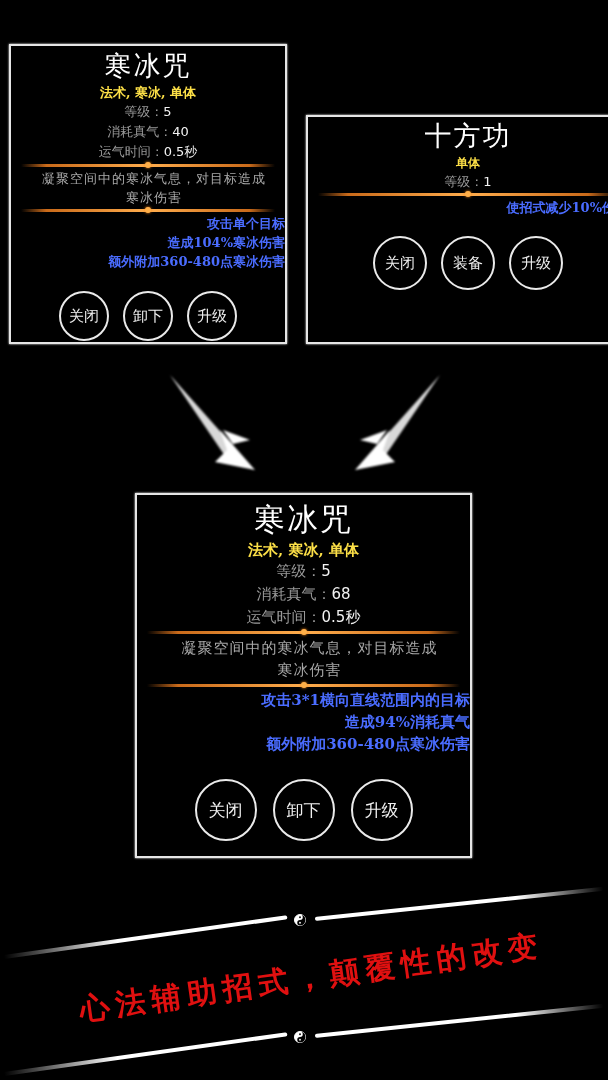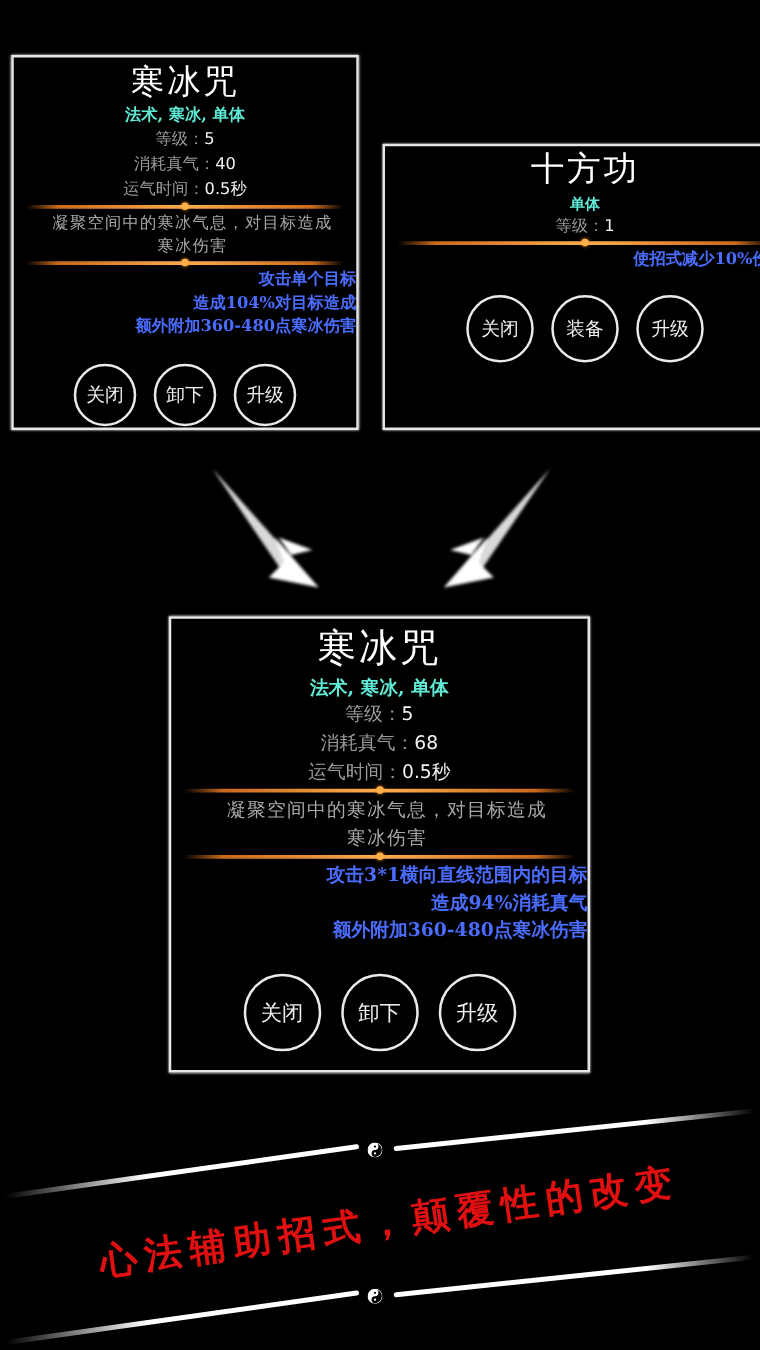--- a/index.html
+++ b/index.html
@@ -1,21 +1,21 @@
 <!DOCTYPE html>
 <html><head>
 <meta charset="utf-8">
 <style>
   html, body { margin:0; padding:0; background:#000; }
   body { width:608px; height:1080px; position:relative; overflow:hidden;
          font-family:"DejaVu Serif", "Liberation Serif", serif; color:#fff; }
   .panel { position:absolute; background:#000; border:2px solid #e6e6e6;
            box-shadow: 0 0 2px #fff; box-sizing:border-box; text-align:center; }
   .title { color:#fff; font-weight:normal; letter-spacing:2px; margin:0; }
-  .tags { color:#5eead4; font-weight:bold; }
+  .tags { color:#fde047; font-weight:bold; }
   .stat { color:#9a9a9a; }
   .stat .v { color:#f2f2f2; font-family:"DejaVu Sans", sans-serif; }
   .desc { color:#a8a8a8; letter-spacing:1px;padding-left:12px; }
   .effect { color:#4a6cff; font-weight:bold;text-align:right; }
   .divider { position:relative; height:3px; margin:0 10px;
              background:linear-gradient(90deg, rgba(120,50,0,0) 0%, #c96a1a 10%, #ffad4d 50%, #c96a1a 90%, rgba(120,50,0,0) 100%); }
   .divider .gem { position:absolute; left:50%; top:-2px; width:6px; height:6px; margin-left:-3px;
                   border-radius:50%; background:#ffb04a; box-shadow:0 0 3px #ff8a1a; }
   .btnrow { display:flex; justify-content:center; }
   .cbtn { border:2px solid #eaeaea; border-radius:50%; background:#000; color:#f0f0f0;
@@ -46,21 +46,21 @@
     </div>
   <div class="desc" style="font-size:13px; line-height:19px; margin-top:2px;">
     <div>凝聚空间中的寒冰气息，对目标造成</div>
     <div>寒冰伤害</div>
   </div>
   <div class="divider" style="margin-top:2px;">
       <span class="gem"></span>
     </div>
   <div class="effect" style="font-size:13px; line-height:19px; margin-top:2px;">
     <div>攻击单个目标</div>
-    <div>造成104%对目标造成</div>
+    <div>造成104%寒冰伤害</div>
     <div>额外附加360-480点寒冰伤害</div>
   </div>
   <div class="btnrow" style="gap:14px; margin-top:20px;">
     <div class="cbtn" style="width:50px; height:50px; font-size:15px;">关闭</div>
     <div class="cbtn" style="width:50px; height:50px; font-size:15px;">卸下</div>
     <div class="cbtn" style="width:50px; height:50px; font-size:15px;">升级</div>
   </div>
 </div>
 
 <div class="panel" style="left:306px; top:115px; width:324px; height:229px;">

